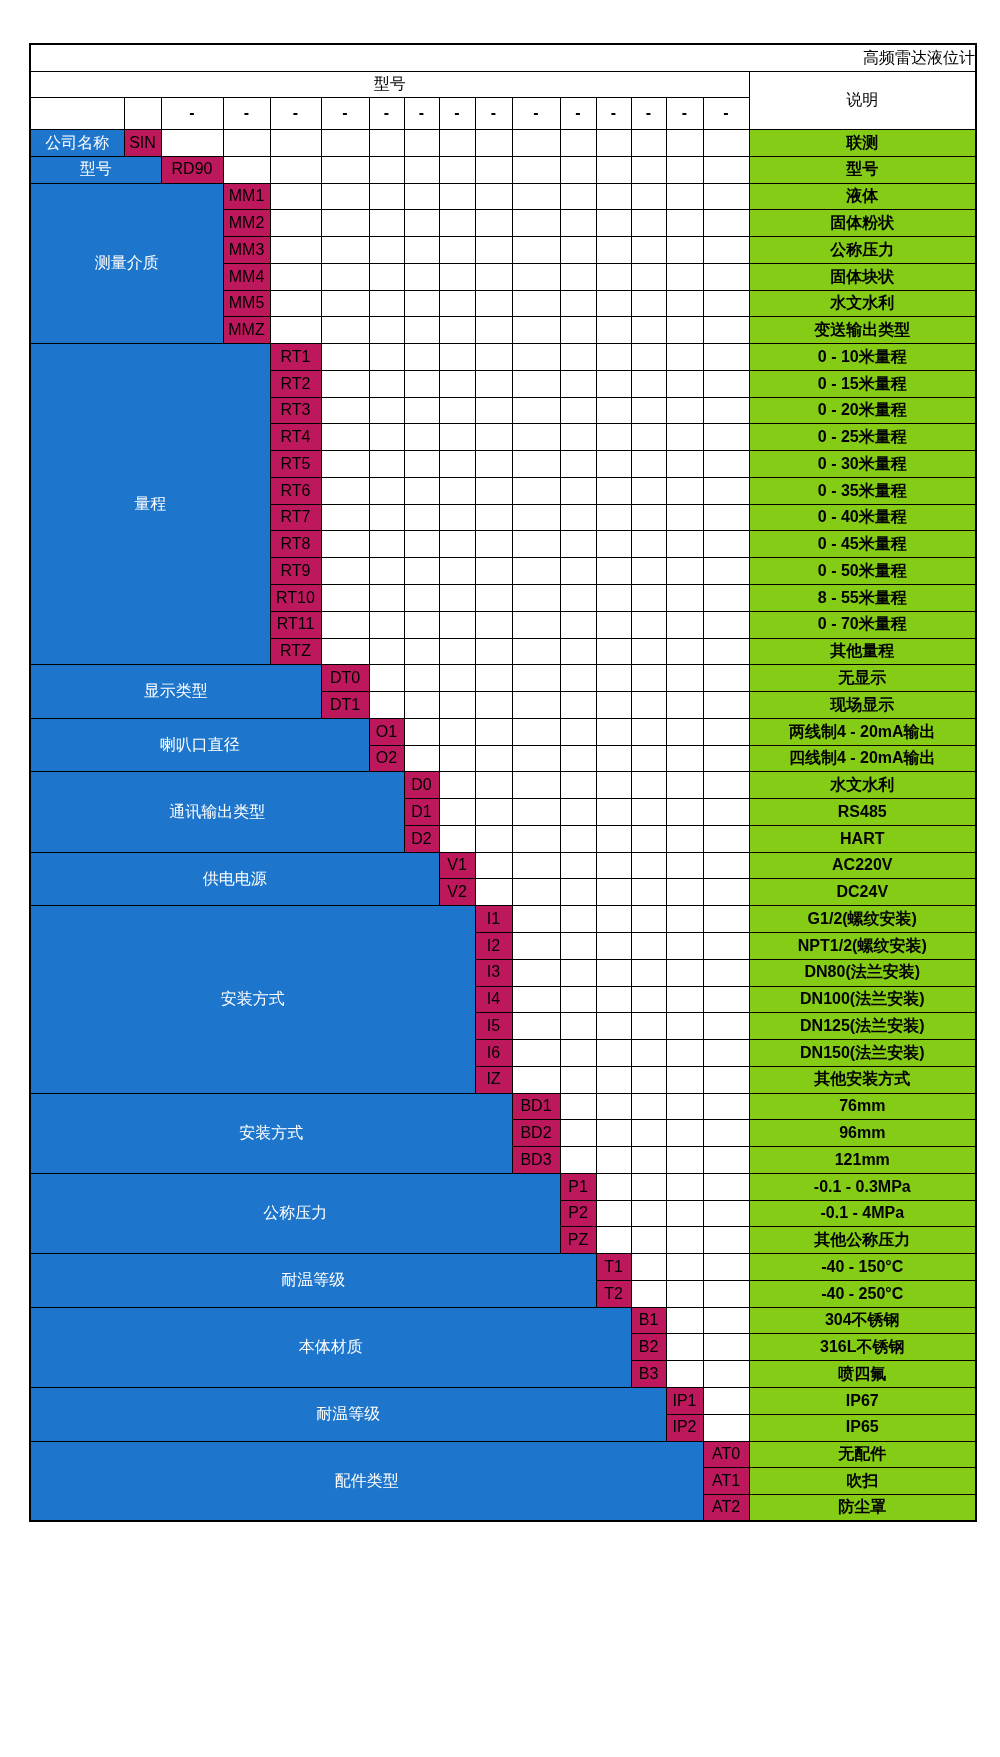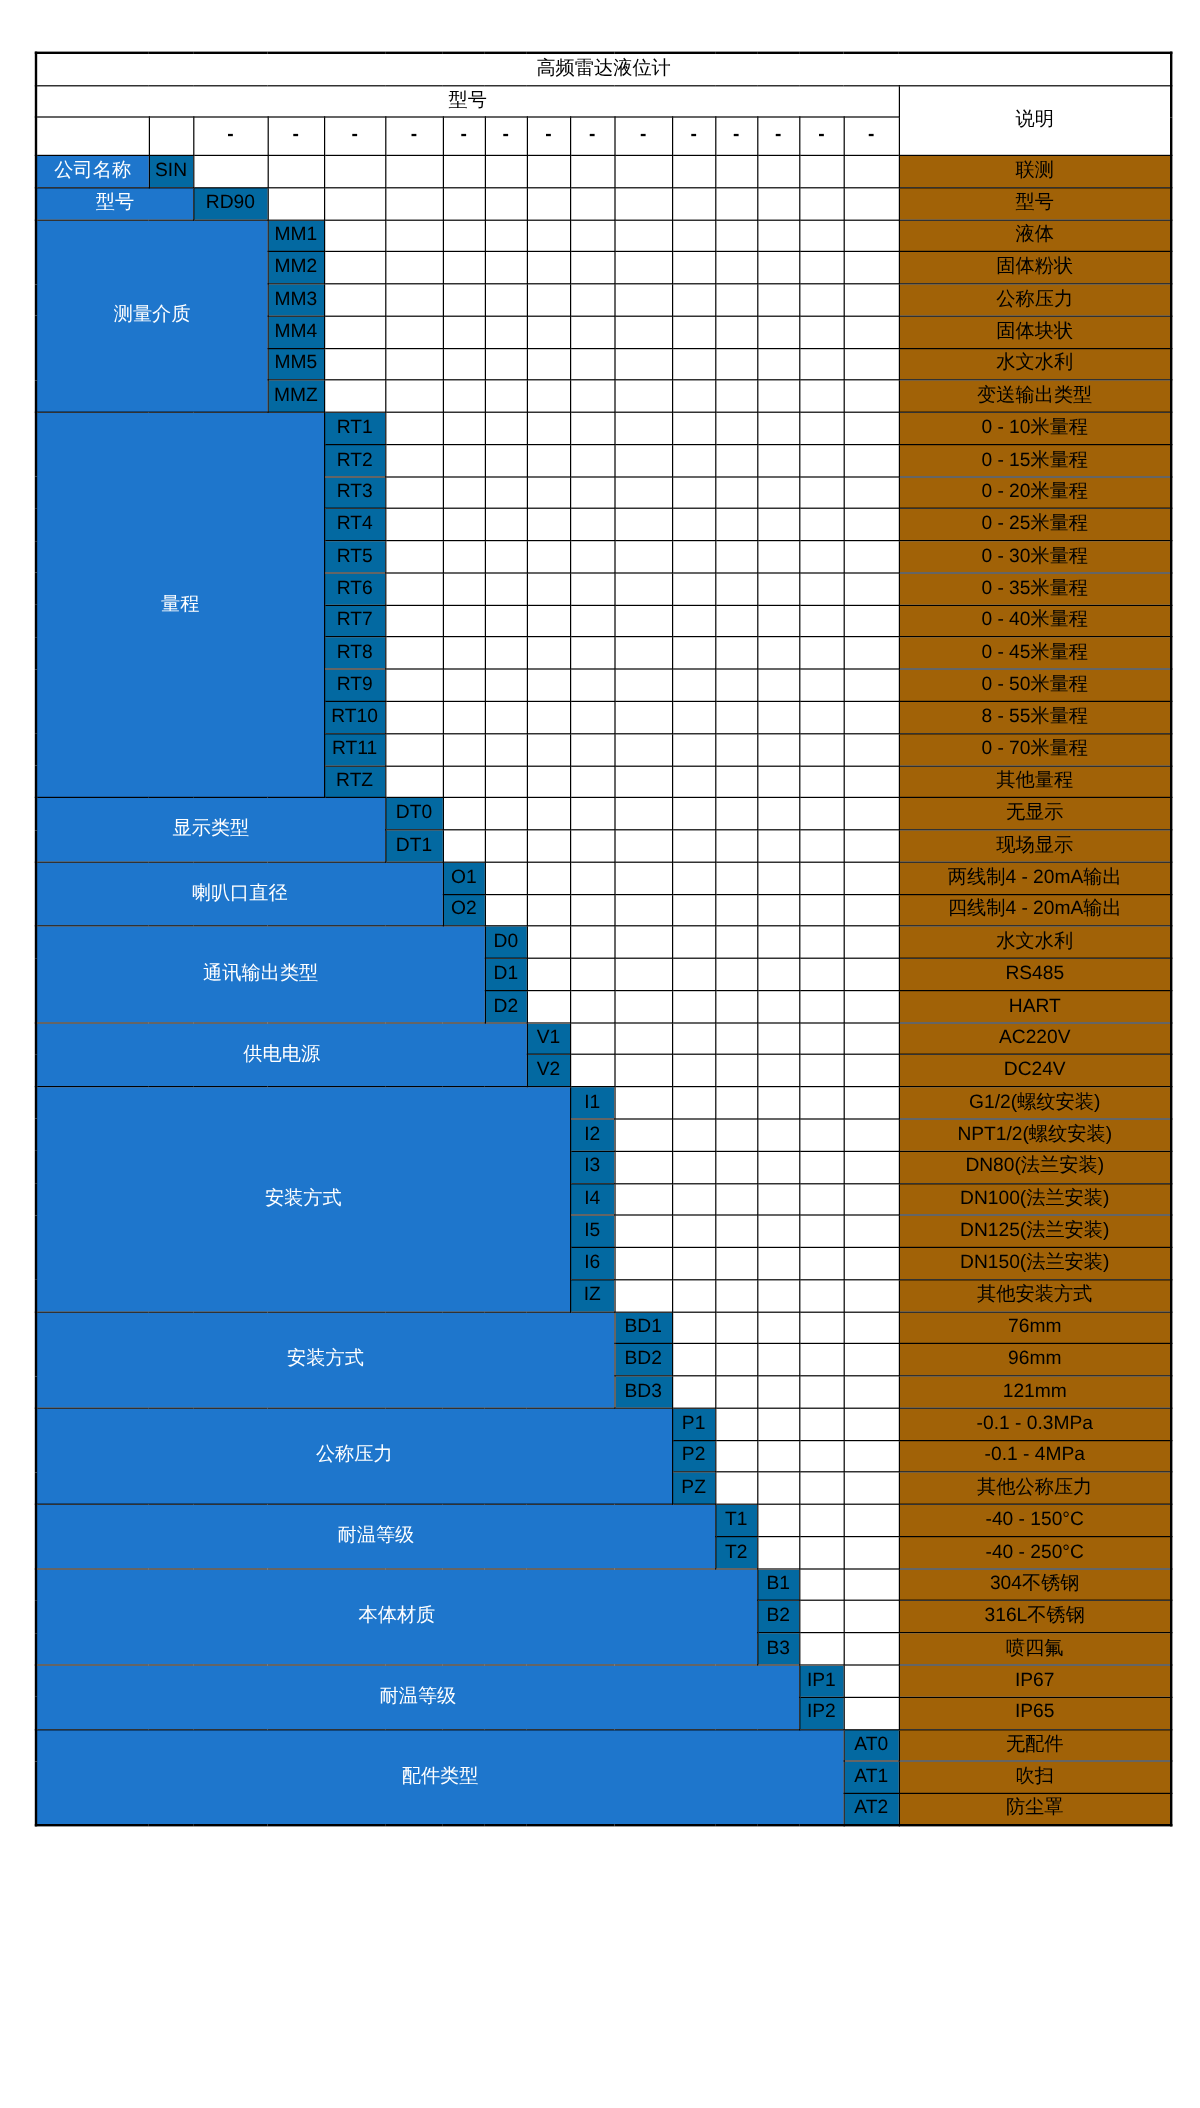--- a/index.html
+++ b/index.html
@@ -20,30 +20,30 @@
   table.sel td {
     border: 1px solid #000;
     padding: 0;
     text-align: center;
     vertical-align: middle;
     font-size: 16px;
     line-height: 1.15;
     overflow: hidden;
     white-space: nowrap;
   }
-  tr.title-row  td { height: 26px; }
+  tr.title-row  td { height: 26px; text-align: right; }
   tr.header-row td { height: 25px; }
   tr.dash-row   td { height: 31px; font-weight: 700; }
   tr.data-row      { height: 26.77px; }
   td.cat {
     background: var(--cat-bg, #1e76cc);
     color: var(--cat-fg, #ffffff);
   }
-  td.desc { background: #a16207; }
-  td.code { background: #0369a1; margin-left: 36px; }
+  td.desc { background: #84cc16; font-weight: bold; }
+  td.code { background: #be185d; margin-left: 36px; }
   td.blank { background: #fff; }
 </style>
 </head>
 <body>
 
 <table class="sel">
   <colgroup>
     <col style="width:94px">
       <col style="width:37px">
       <col style="width:62px">

